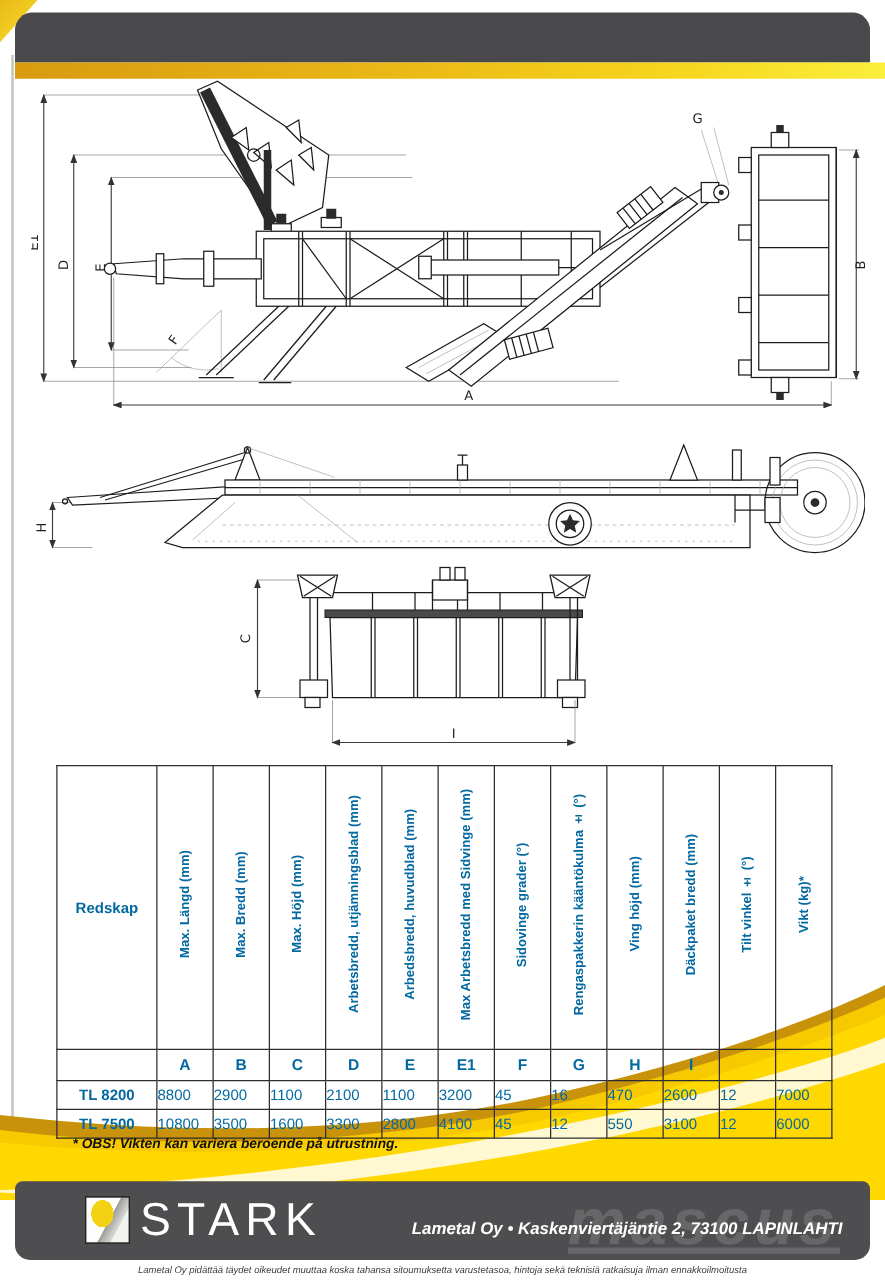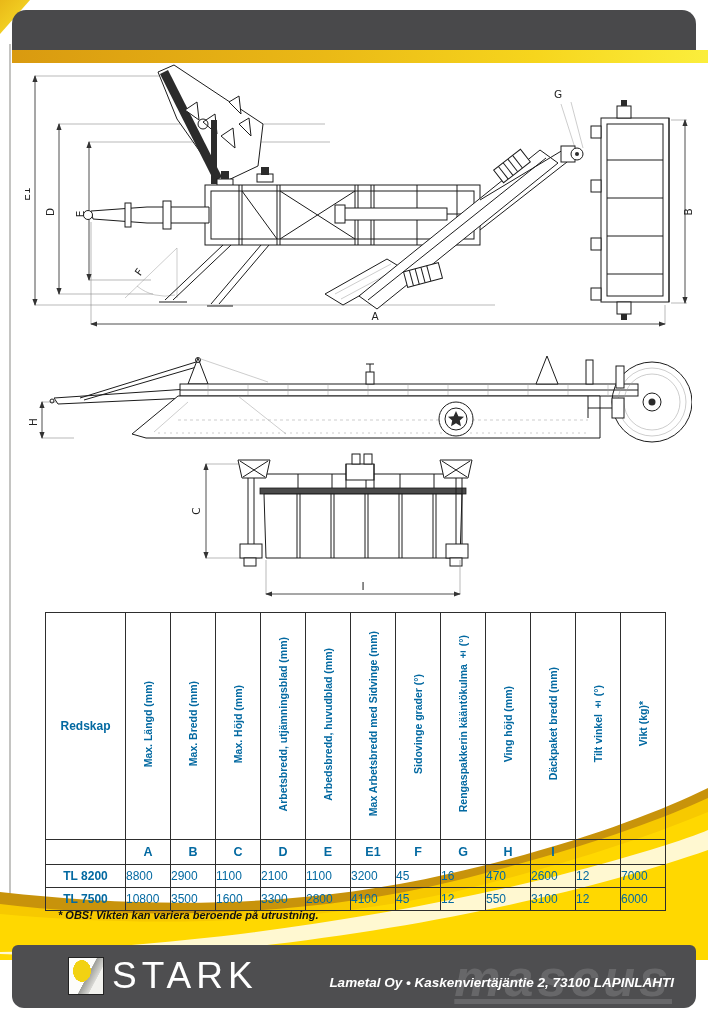--- a/index.html
+++ b/index.html
@@ -413,14 +413,15 @@
     <div class="watermark">mascus</div>
     <div class="footer-logo">
       <div class="logo-mark"></div>
       <div class="logo-text">STARK</div>
     </div>
     <div class="footer-contact">
       <div>Lametal Oy  • Kaskenviertäjäntie 2, 73100 LAPINLAHTI</div>
     </div>
   </div>
 
+  <div class="disclaimer">Lametal Oy pidättää täydet oikeudet muuttaa koska tahansa sitoumuksetta varustetasoa, hintoja sekä teknisiä ratkaisuja ilman ennakkoilmoitusta</div>
 
 </div>
 
 </body></html>

